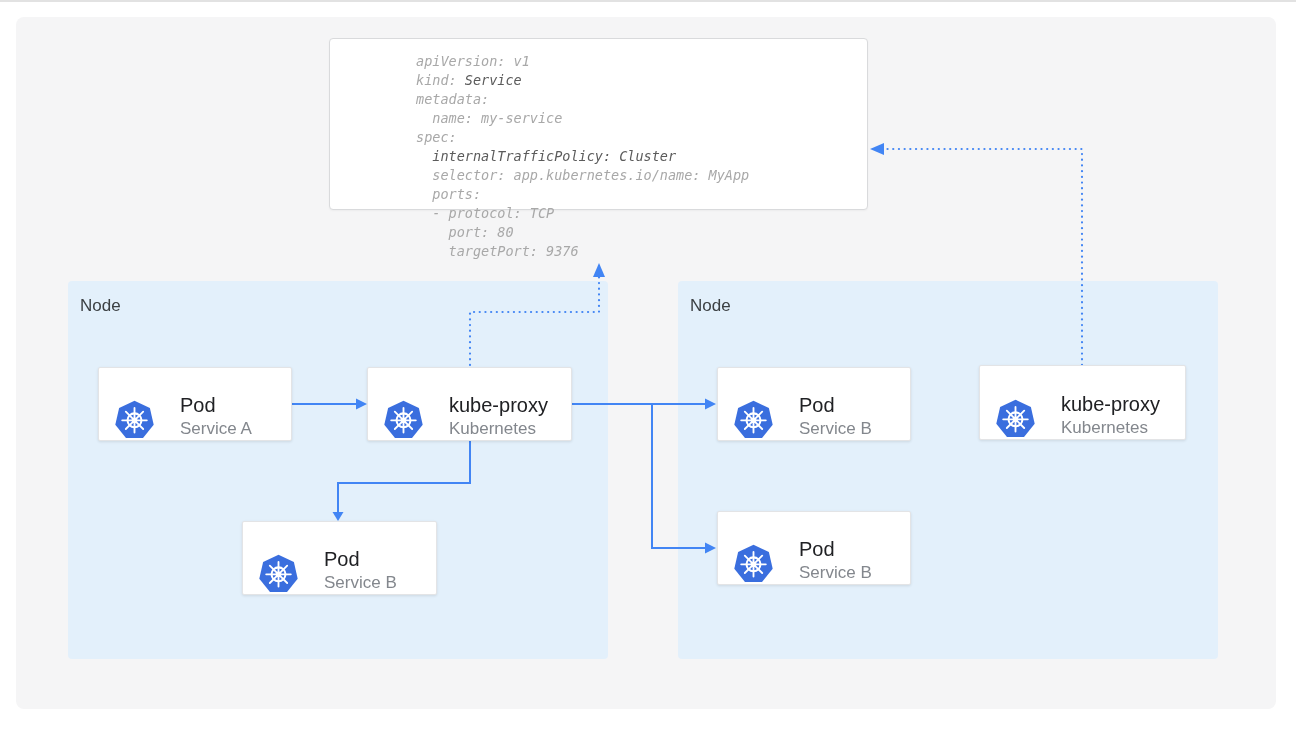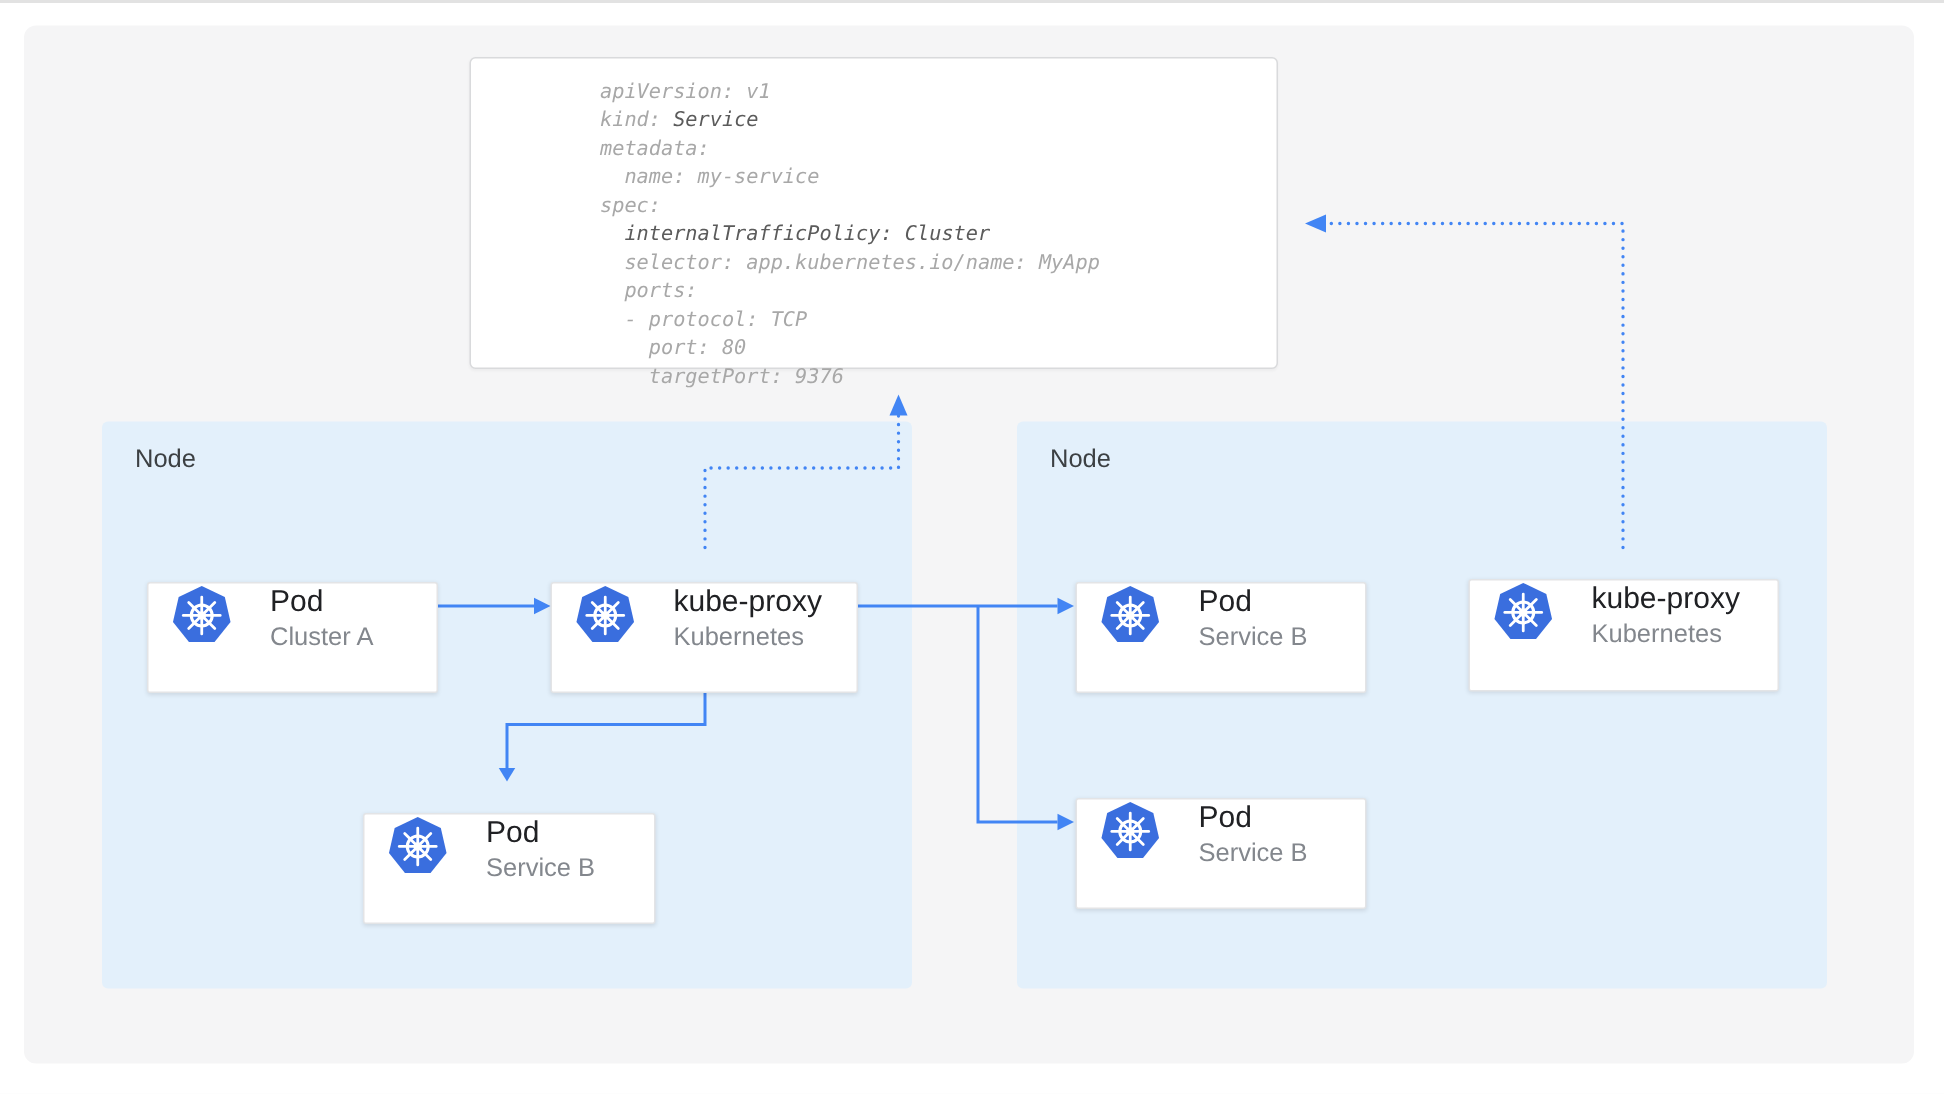--- a/index.html
+++ b/index.html
@@ -10,28 +10,28 @@
   }
   *{margin:0;padding:0;box-sizing:border-box;}
   html,body{width:1296px;height:729px;background:#FFFFFF;overflow:hidden;
     font-family:"Liberation Sans",sans-serif;position:relative;}
   .topline{position:absolute;left:0;top:0;width:1296px;height:2px;background:var(--topline);}
   .stage{position:absolute;left:16px;top:17px;width:1260px;height:692px;
     background:var(--stage-bg);border-radius:8px;}
   .node-panel{position:absolute;width:540px;height:378px;background:var(--node-bg);border-radius:4px;}
   .node-left{left:68px;top:281px;}
   .node-right{left:678px;top:281px;}
-  .node-label{position:absolute;top:15px;left:22px;font-size:17px;color:var(--node-label-color);}
-  .yaml-card{position:absolute;left:313px;top:38px;width:539px;height:208px;background:#fff;
+  .node-label{position:absolute;top:15px;left:12px;font-size:17px;color:var(--node-label-color);}
+  .yaml-card{position:absolute;left:329px;top:38px;width:539px;height:172px;background:#fff;
     border:1px solid var(--yaml-border);border-radius:4px;box-shadow:0 1px 2px rgba(0,0,0,0.04);}
   .yaml-code{padding:13px 0 0 86px;font-family:"DejaVu Sans Mono",monospace;font-style:italic;
     font-size:13.5px;line-height:19px;color:var(--code-color);white-space:pre;}
   .yaml-code .b{font-weight:normal;color:var(--code-bold-color);}
   .card{position:absolute;background:#fff;border:1px solid var(--card-border);border-radius:2px;
-    box-shadow:0 1px 3px rgba(0,0,0,0.10);display:flex;align-items:flex-start;padding-left:15px;margin-top:21px;}
+    box-shadow:0 1px 3px rgba(0,0,0,0.10);display:flex;align-items:flex-end;padding-left:15px;}
   .card .icon{width:41px;height:41px;flex:0 0 41px;}
   .card .txt{margin-left:25px;display:flex;flex-direction:column;justify-content:center;}
   .card .title{font-size:20px;color:var(--title-color);line-height:25px;}
   .card .subtitle{font-size:17px;color:var(--subtitle-color);line-height:22px;}
   .card-pod-a{left:98px;top:367px;width:194px;height:74px;}
   .card-kp-left{left:367px;top:367px;width:205px;height:74px;}
   .card-pod-b-left{left:242px;top:521px;width:195px;height:74px;}
   .card-pod-b-r1{left:717px;top:367px;width:194px;height:74px;}
   .card-kp-right{left:979px;top:365px;width:207px;height:75px;}
   .card-pod-b-r2{left:717px;top:511px;width:194px;height:74px;}
@@ -98,21 +98,21 @@
       <line x1="50" y1="52" x2="28.8" y2="30.8"></line>
         <line x1="50" y1="52" x2="71.2" y2="30.8"></line>
       <line x1="50" y1="52" x2="28.8" y2="73.2"></line>
         <line x1="50" y1="52" x2="71.2" y2="73.2"></line>
       <circle cx="50" cy="52" r="17" stroke-width="5"></circle>
     </g>
     <circle cx="50" cy="52" r="7" fill="#fff"></circle>
   </svg>
   <div class="txt">
     <div class="title">Pod</div>
-    <div class="subtitle">Cluster A</div>
+    <div class="subtitle">Service A</div>
   </div>
 </div>
 
 <div class="card card-kp-left">
   <svg class="icon" viewBox="0 0 100 100">
     <polygon class="k8s-hept" points="50,4 87.5,22 96.8,62.7 70.8,95.2 29.2,95.2 3.2,62.7 12.5,22"></polygon>
     <g class="k8s-wheel">
       <line x1="50" y1="52" x2="50" y2="22"></line>
         <line x1="50" y1="52" x2="50" y2="82"></line>
       <line x1="50" y1="52" x2="20" y2="52"></line>

